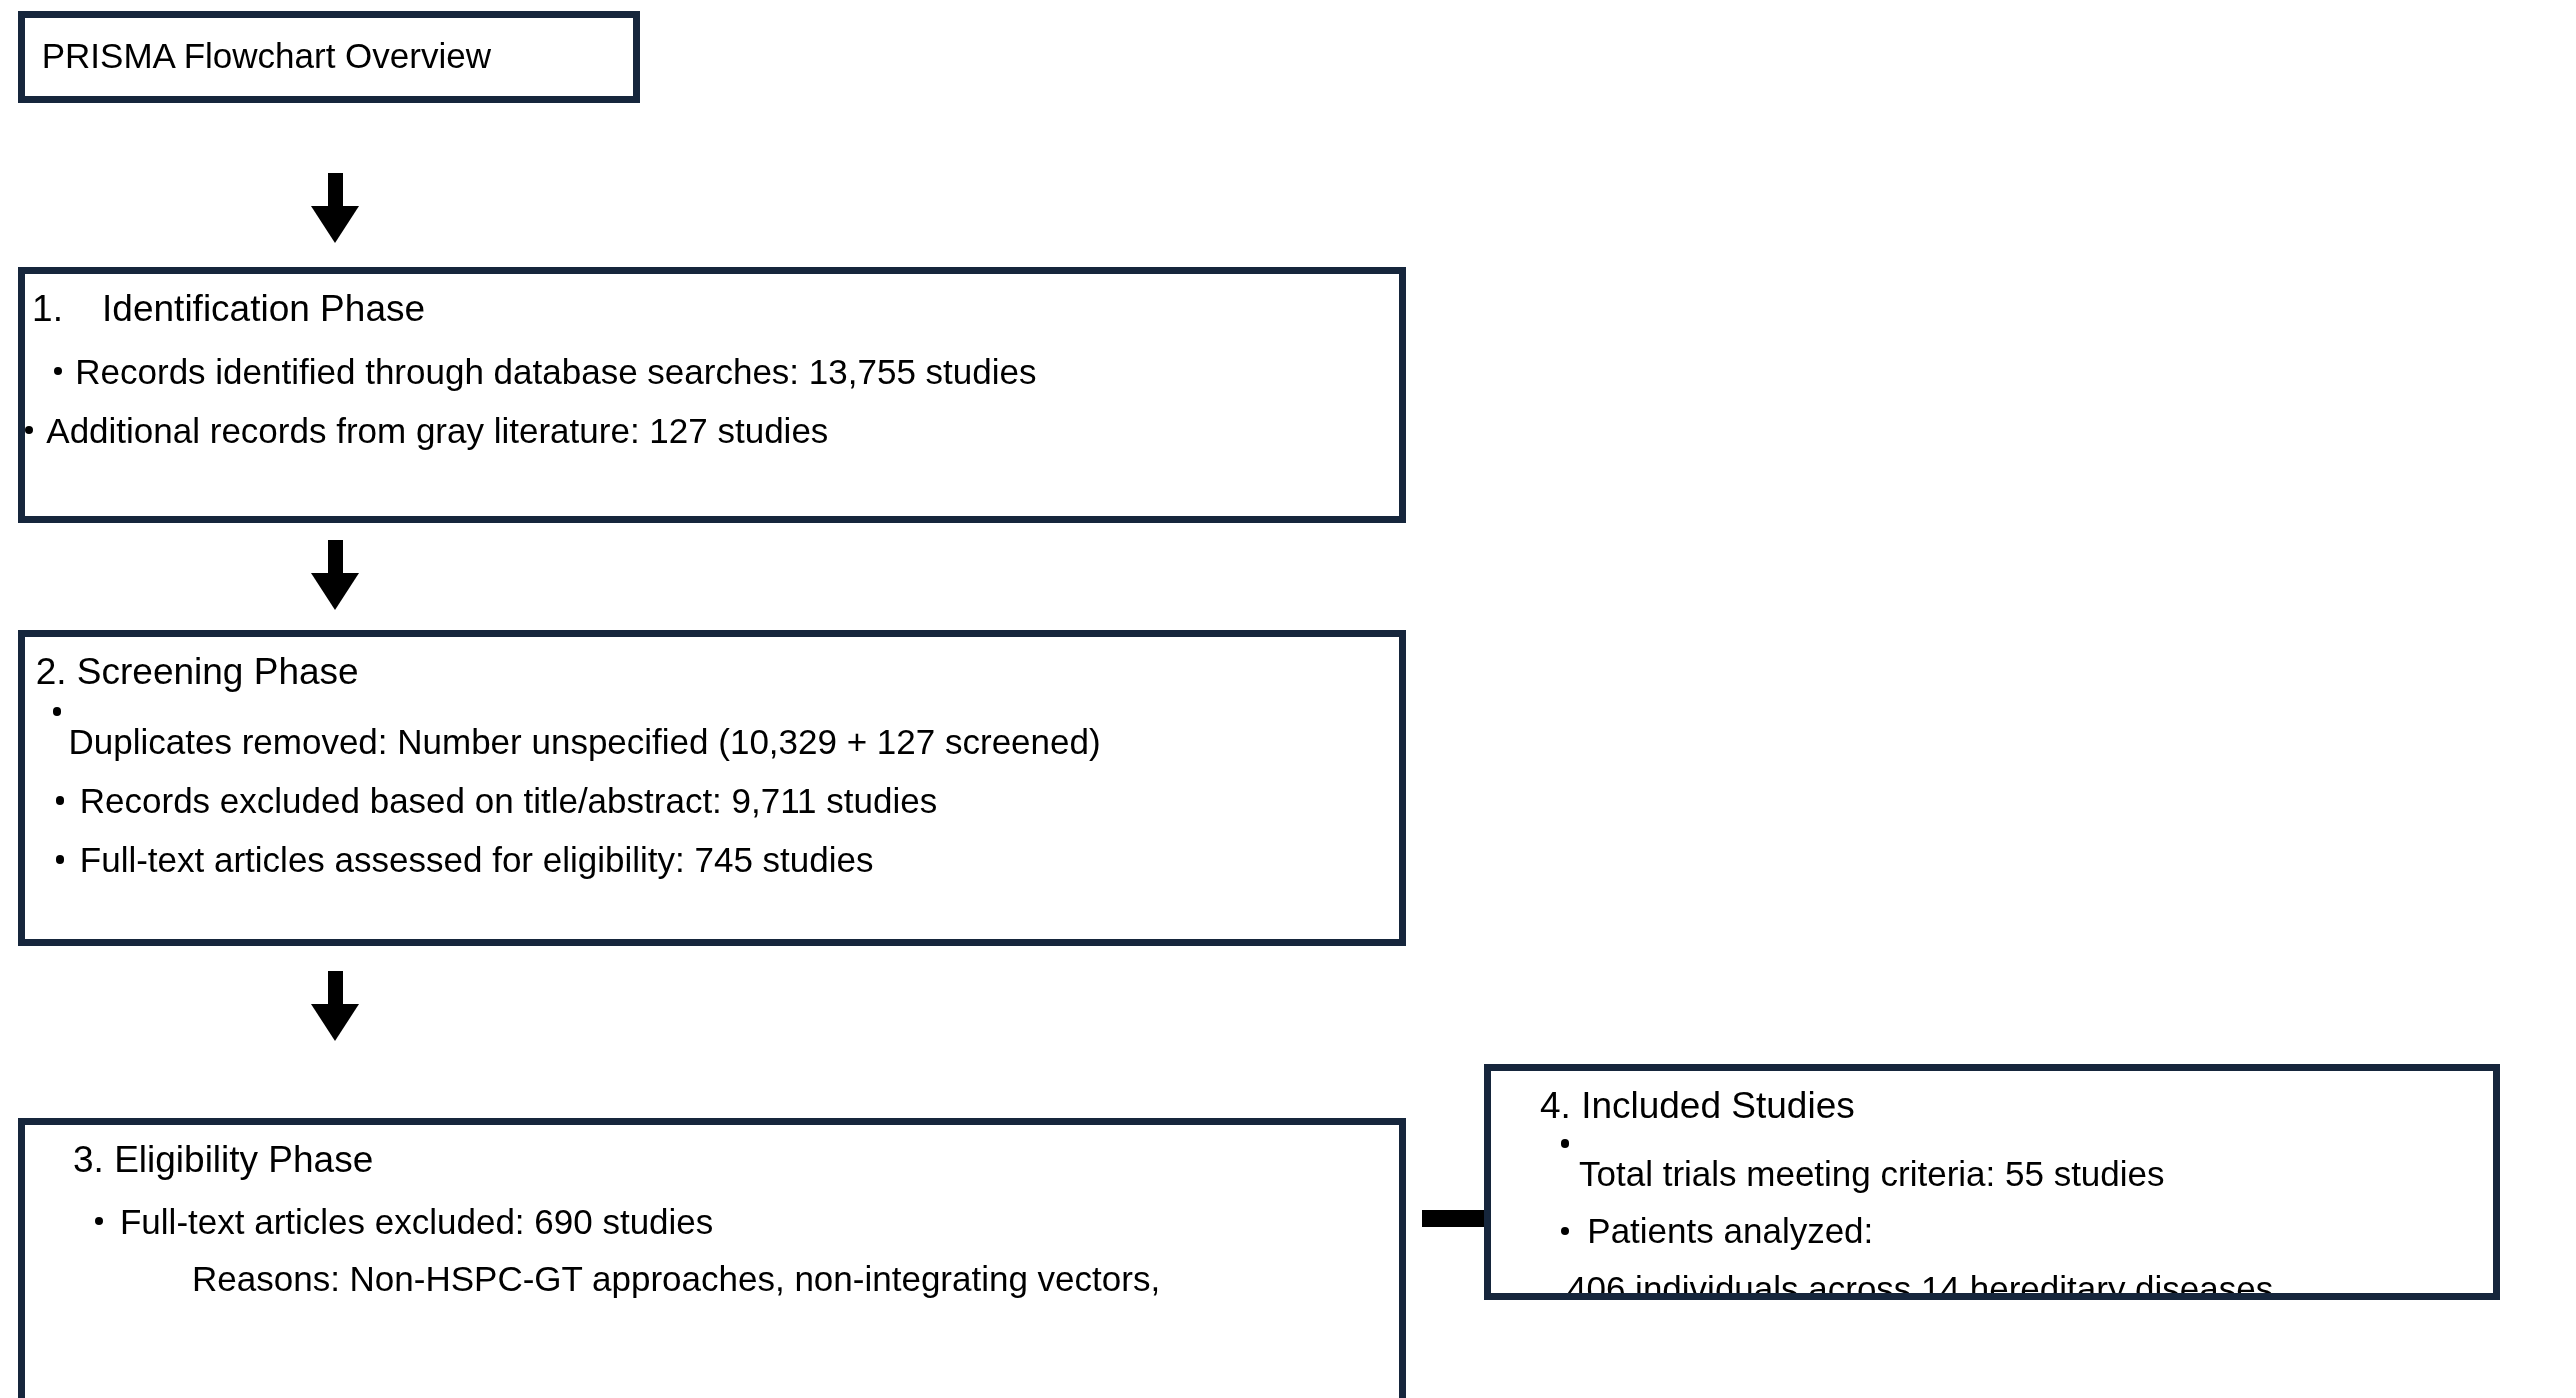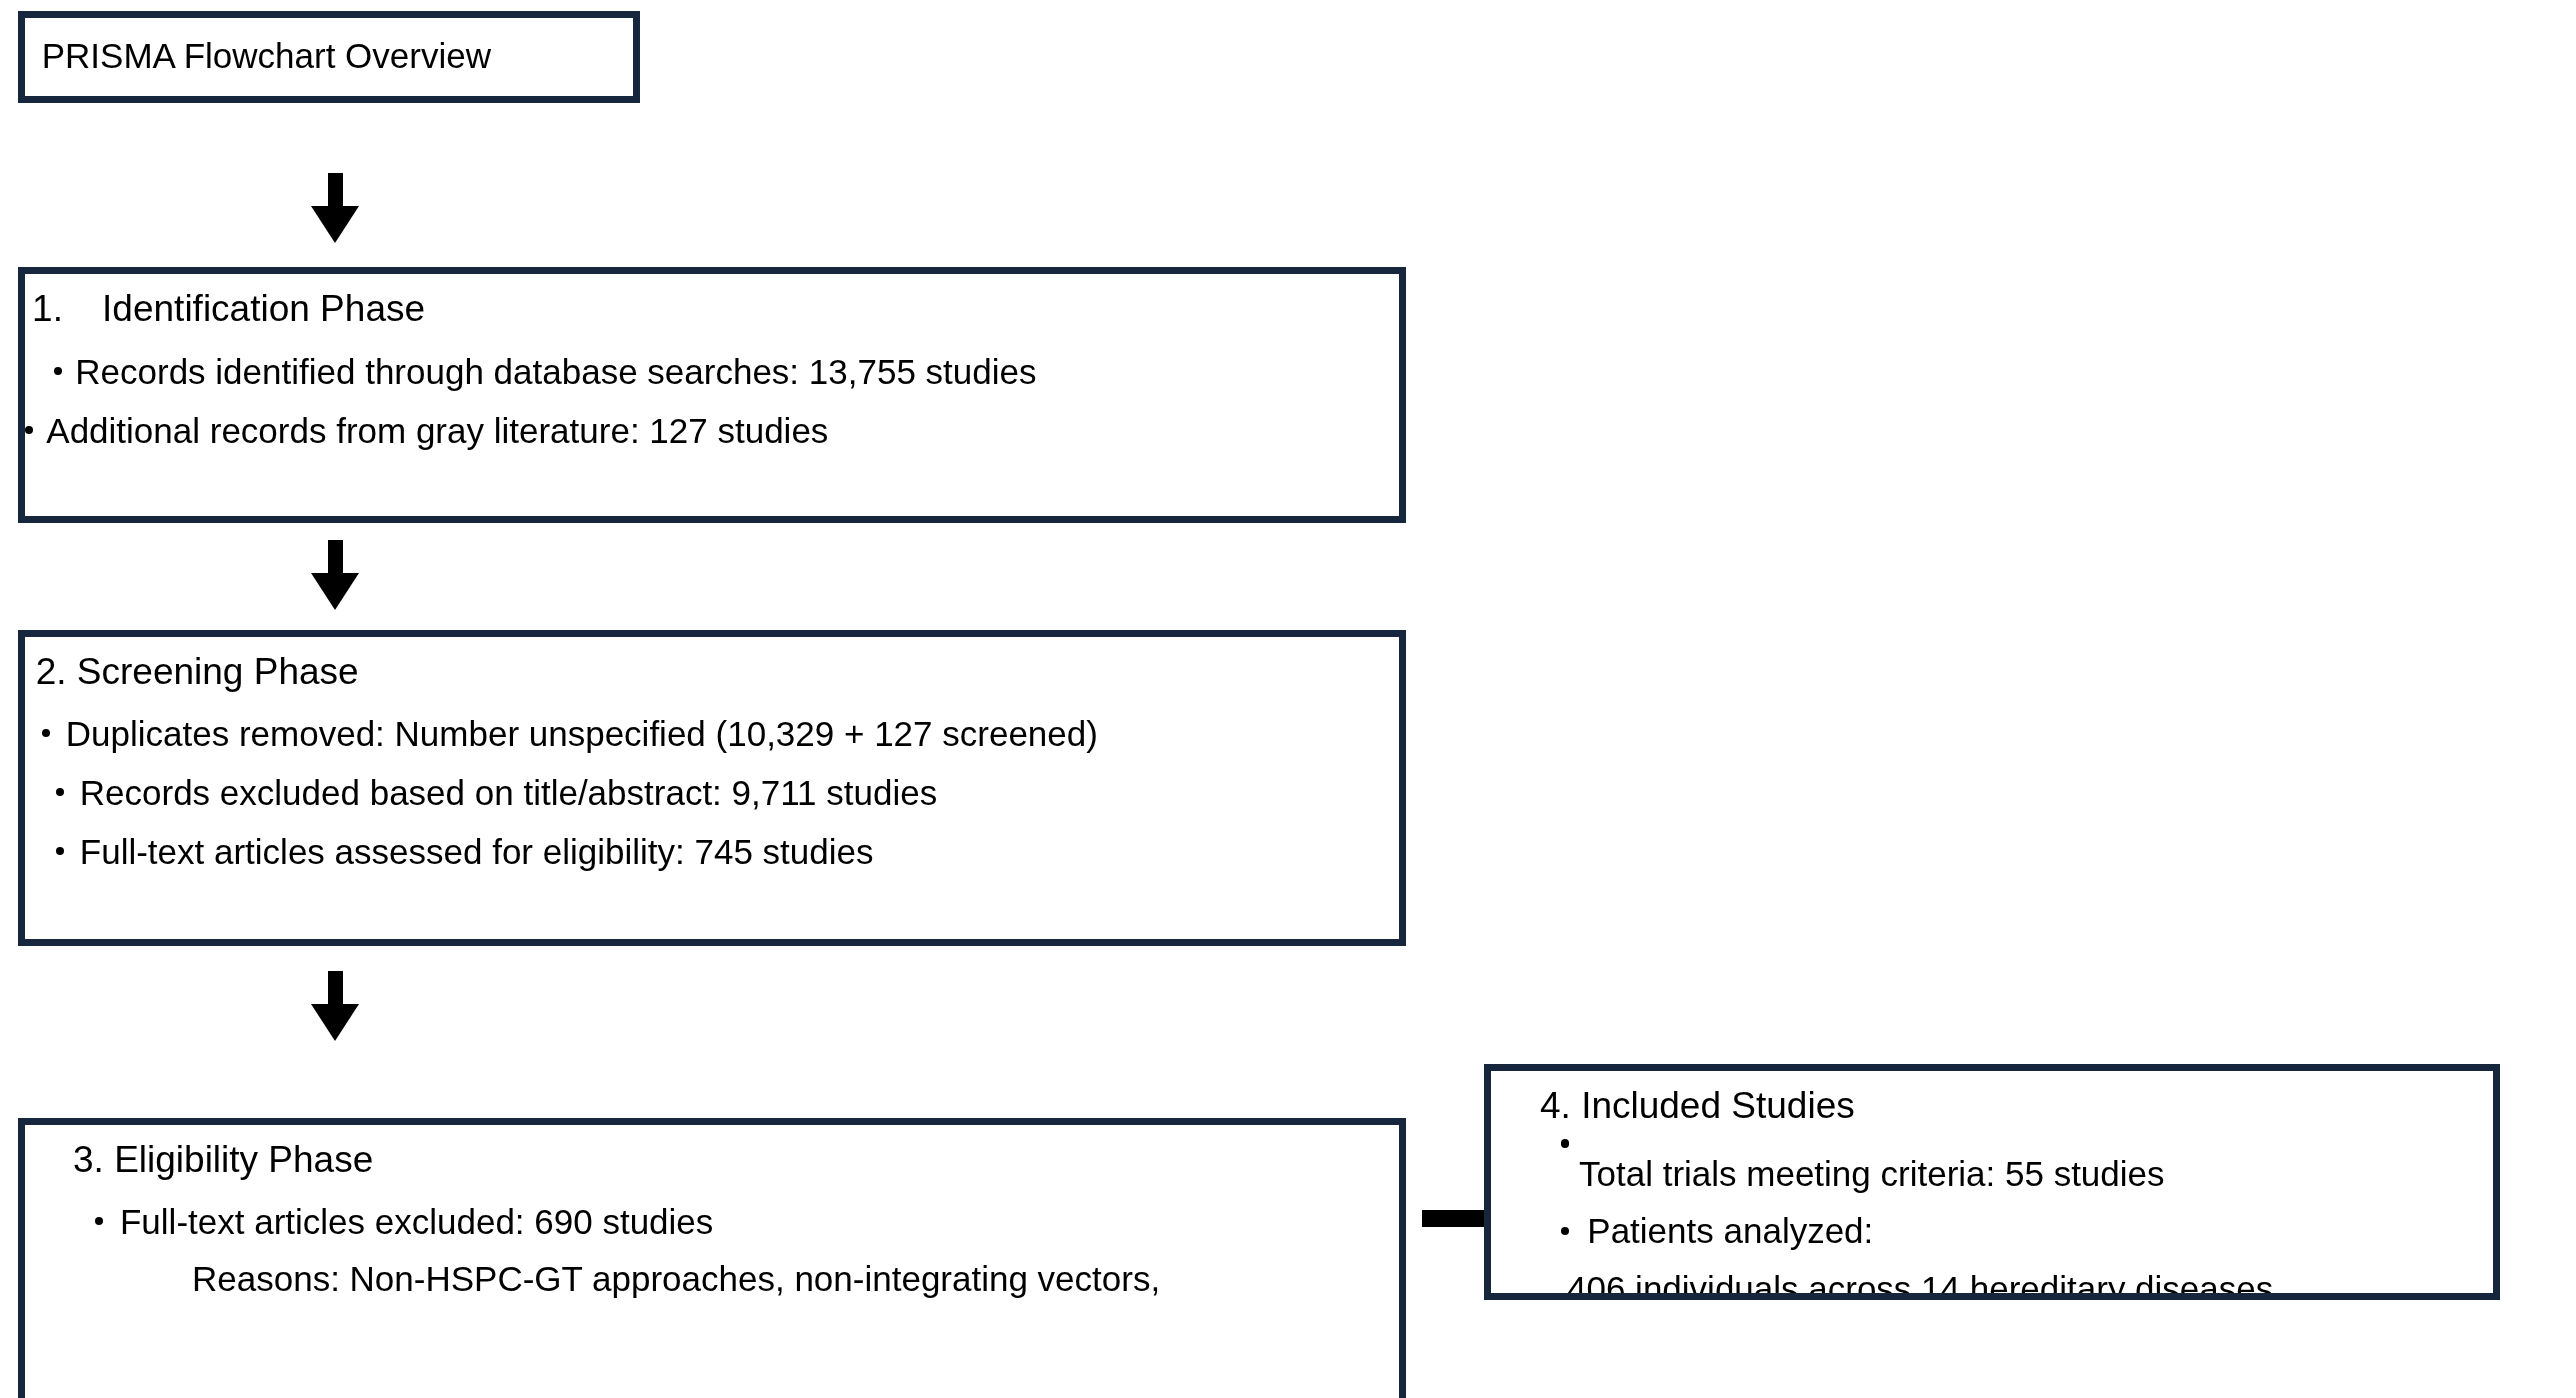--- a/index.html
+++ b/index.html
@@ -135,21 +135,21 @@
 
   <div class="arrow-down" style="left:311px; top:540px; width:49px; height:71px;">
     <div class="shaft"></div>
     <div class="head"></div>
   </div>
 
   <div class="node box-screen">
     <div class="body">
       <div class="heading screen-heading">2. Screening Phase</div>
       <div class="gap-screen-1"></div>
-      <div class="bullet-line" style="padding-left:17px;">
+      <div class="bullet-line" style="padding-left:28px;flex-direction:column;">
         <span class="dot"></span>
         <span class="btext" style="padding-left:15.5px;">Duplicates removed: Number unspecified (10,329 + 127 screened)</span>
       </div>
       <div class="gap-screen-2"></div>
       <div class="bullet-line" style="padding-left:31px;">
         <span class="dot"></span>
         <span class="btext" style="padding-left:15.5px;">Records excluded based on title/abstract: 9,711 studies</span>
       </div>
       <div class="gap-screen-2"></div>
       <div class="bullet-line" style="padding-left:31px;">

